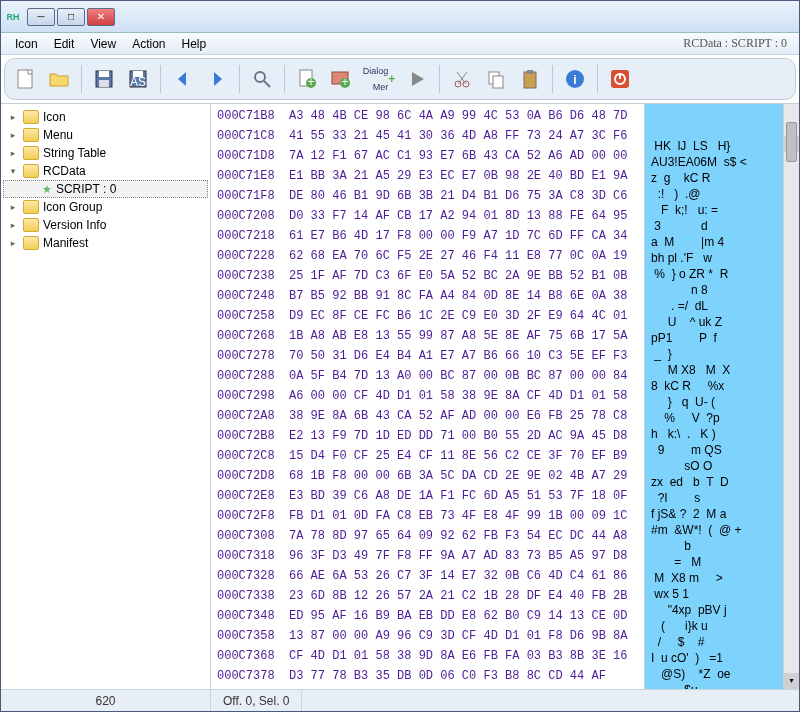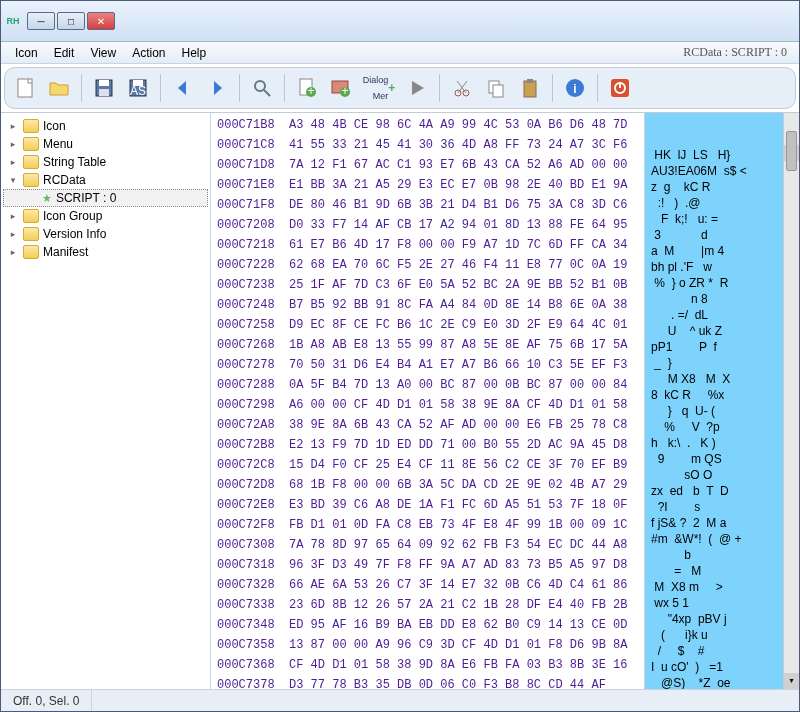--- a/index.html
+++ b/index.html
@@ -1,18 +1,18 @@
 <!DOCTYPE html>
 <html><head>
 <meta charset="utf-8">
 <style>
 * { margin:0; padding:0; box-sizing:border-box; font-family:"Segoe UI",Tahoma,sans-serif; font-size:12px; }
 body { background:#d6dde8; width:800px; height:712px; overflow:hidden; }
 .window { width:800px; height:712px; border:1px solid #4a5a7a; background:#fff; display:flex; flex-direction:column; }
-.titlebar { height:41px; background:linear-gradient(#eaf2fb,#cfe0f5); display:flex; align-items:center; padding:0 4px; border-bottom:1px solid #9bb; }
+.titlebar { height:32px; background:linear-gradient(#eaf2fb,#cfe0f5); display:flex; align-items:center; padding:0 4px; border-bottom:1px solid #9bb; }
 .titlebar .appicon { width:16px; height:16px; margin-right:6px; display:inline-flex; align-items:center; justify-content:center; font-size:9px; font-weight:bold; color:#2a7; }
 .titlebar .title { flex:1; color:#000; font-size:12px; }
 .titlebar .winbtns { display:flex; gap:2px; }
 .titlebar .winbtn { width:28px; height:18px; border:1px solid #5a6a88; border-radius:2px; background:linear-gradient(#e8eff8,#c5d6ea); display:flex; align-items:center; justify-content:center; font-size:10px; cursor:pointer; }
 .titlebar .winbtn.close { background:linear-gradient(#f08080,#d04040); color:#fff; }
 .menubar { height:22px; background:linear-gradient(#f8fbfe,#e3ecf6); display:flex; align-items:center; padding:0 6px; border-bottom:1px solid #c8d4e0; }
 .menubar .mitem { padding:2px 8px; cursor:pointer; }
 .menubar .spacer { flex:1; }
 .menubar .pathlabel { color:#555; padding-right:6px;font-family:Liberation Serif, serif; }
 .toolbar { height:42px; background:#e6eef7; border:1px solid #c0ccd8; margin:3px; border-radius:11px; display:flex; align-items:center; padding:0 4px; gap:2px; }
@@ -285,16 +285,17 @@
           ?X {u "tb</div>
       <div class="vscroll">
         <div class="up">▴</div>
         <div class="thumb"></div>
         <div class="dn" style="position:absolute;bottom:0;left:0;right:0">▾</div>
       </div>
     </div>
   </div>
 
   <div class="statusbar">
+    <div class="cell first">620</div>
     <div class="cell">Off. 0, Sel. 0</div>
   </div>
 
 </div>
 
 </body></html>

